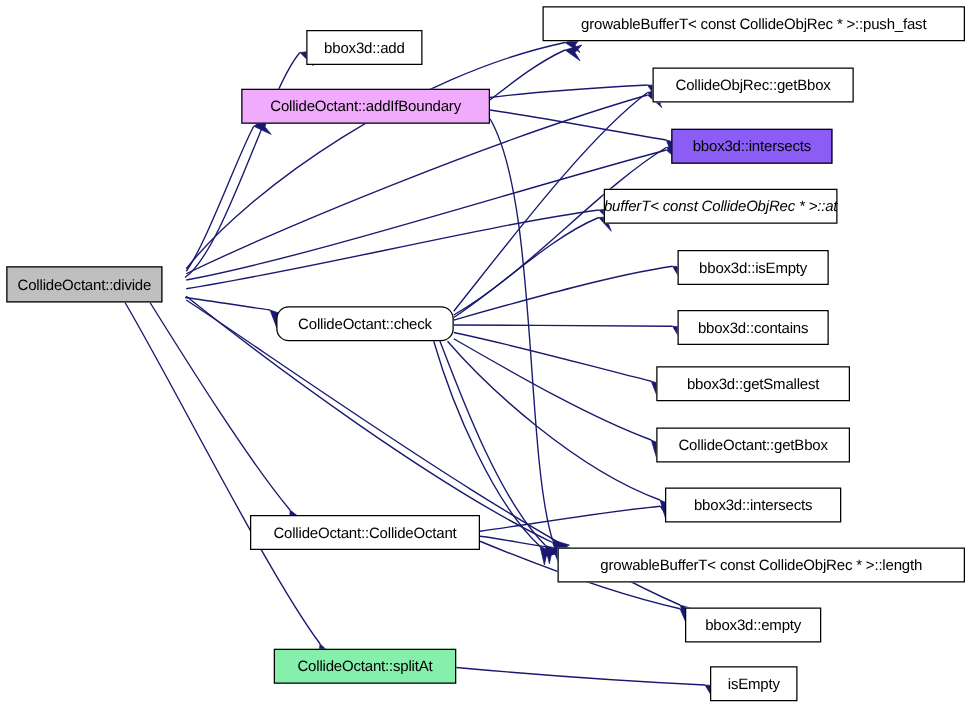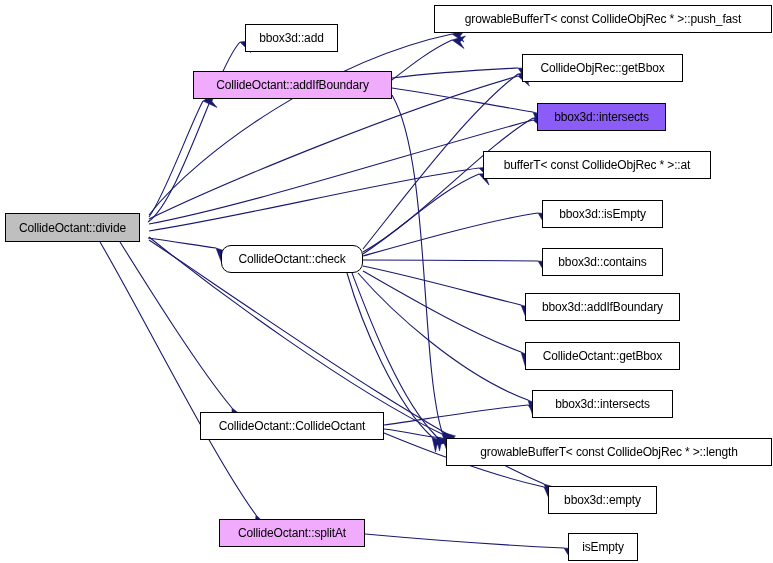--- a/index.html
+++ b/index.html
@@ -180,68 +180,68 @@
           <path class="edge-path" d="M384,433 C430,452 490,475 544,487" stroke="#191970"></path>
           <path class="arrow-head" d="M544,487 l13.5,3 l-7.5,4 l0,7 Z" fill="#191970" stroke="#191970"></path>
         </g>
         <g>
           <path class="edge-path" d="M365,534 C420,539 500,545 564,548" stroke="#191970"></path>
           <path class="arrow-head" d="M564,548 l14,1 l-7,4.5 l0.5,7 Z" fill="#191970" stroke="#191970"></path>
         </g>
       </g>
   </svg>
   <div id="node-layer">
-      <div class="node-box highlight" style="left: 5px; top: 213px; width: 135px; height: 29px; border-color: rgb(0, 0, 0); background: rgb(191, 191, 191);">
+      <div class="node-box highlight" style="left: 5px; top: 213px; width: 125px; height: 29px; border-color: rgb(0, 0, 0); background: rgb(191, 191, 191);">
         <span class="node-label">CollideOctant::divide</span>
       </div>
       <div class="node-box" style="left: 245px; top: 24px; width: 93px; height: 28px; border-color: rgb(0, 0, 0); background: rgb(255, 255, 255);">
         <span class="node-label">bbox3d::add</span>
       </div>
       <div class="node-box" style="left: 193px; top: 71px; width: 199px; height: 28px; border-color: rgb(0, 0, 0); background: #f0abfc;">
         <span class="node-label">CollideOctant::addIfBoundary</span>
       </div>
       <div class="node-box" style="left: 434px; top: 5px; width: 338px; height: 28px; border-color: rgb(0, 0, 0); background: rgb(255, 255, 255);">
         <span class="node-label">growableBufferT&lt; const CollideObjRec * &gt;::push_fast</span>
       </div>
       <div class="node-box" style="left: 522px; top: 54px; width: 161px; height: 28px; border-color: rgb(0, 0, 0); background: rgb(255, 255, 255);">
         <span class="node-label">CollideObjRec::getBbox</span>
       </div>
       <div class="node-box" style="left: 537px; top: 103px; width: 129px; height: 28px; border-color: rgb(0, 0, 0); background: #8b5cf6;">
         <span class="node-label">bbox3d::intersects</span>
       </div>
-      <div class="node-box" style="left: 483px; top: 151px; width: 228px; height: 28px; border-color: rgb(0, 0, 0); background: rgb(255, 255, 255);">
+      <div class="node-box" style="left: 483px; top: 151px; width: 187px; height: 28px; border-color: rgb(0, 0, 0); background: rgb(255, 255, 255); font-style: italic;">
         <span class="node-label">bufferT&lt; const CollideObjRec * &gt;::at</span>
       </div>
       <div class="node-box" style="left: 542px; top: 200px; width: 121px; height: 28px; border-color: rgb(0, 0, 0); background: rgb(255, 255, 255);">
         <span class="node-label">bbox3d::isEmpty</span>
       </div>
       <div class="node-box" style="left: 221px; top: 245px; width: 142px; height: 28px; border-color: rgb(0, 0, 0); background: rgb(255, 255, 255); border-radius: 10px;">
         <span class="node-label">CollideOctant::check</span>
       </div>
       <div class="node-box" style="left: 542px; top: 248px; width: 121px; height: 28px; border-color: rgb(0, 0, 0); background: rgb(255, 255, 255);">
         <span class="node-label">bbox3d::contains</span>
       </div>
       <div class="node-box" style="left: 525px; top: 293px; width: 155px; height: 28px; border-color: rgb(0, 0, 0); background: rgb(255, 255, 255);">
-        <span class="node-label">bbox3d::addIfBoundary</span>
+        <span class="node-label">bbox3d::getSmallest</span>
       </div>
       <div class="node-box" style="left: 525px; top: 342px; width: 155px; height: 28px; border-color: rgb(0, 0, 0); background: rgb(255, 255, 255); text-align: right;">
         <span class="node-label">CollideOctant::getBbox</span>
       </div>
       <div class="node-box" style="left: 532px; top: 390px; width: 141px; height: 28px; border-color: rgb(0, 0, 0); background: rgb(255, 255, 255);">
         <span class="node-label">bbox3d::intersects</span>
       </div>
       <div class="node-box" style="left: 200px; top: 412px; width: 184px; height: 28px; border-color: rgb(0, 0, 0); background: rgb(255, 255, 255);">
         <span class="node-label">CollideOctant::CollideOctant</span>
       </div>
       <div class="node-box" style="left: 446px; top: 438px; width: 326px; height: 28px; border-color: rgb(0, 0, 0); background: rgb(255, 255, 255);">
         <span class="node-label">growableBufferT&lt; const CollideObjRec * &gt;::length</span>
       </div>
       <div class="node-box" style="left: 548px; top: 486px; width: 109px; height: 28px; border-color: rgb(0, 0, 0); background: rgb(255, 255, 255);">
         <span class="node-label">bbox3d::empty</span>
       </div>
-      <div class="node-box" style="left: 219px; top: 519px; width: 146px; height: 28px; border-color: rgb(0, 0, 0); background: #f0abfc;">
+      <div class="node-box" style="left: 219px; top: 519px; width: 146px; height: 28px; border-color: rgb(0, 0, 0); background: #86efac;">
         <span class="node-label">CollideOctant::splitAt</span>
       </div>
       <div class="node-box" style="left: 568px; top: 533px; width: 70px; height: 28px; border-color: rgb(0, 0, 0); background: rgb(255, 255, 255);">
         <span class="node-label">isEmpty</span>
       </div>
     </div>
 </div>
 
 </body></html>

